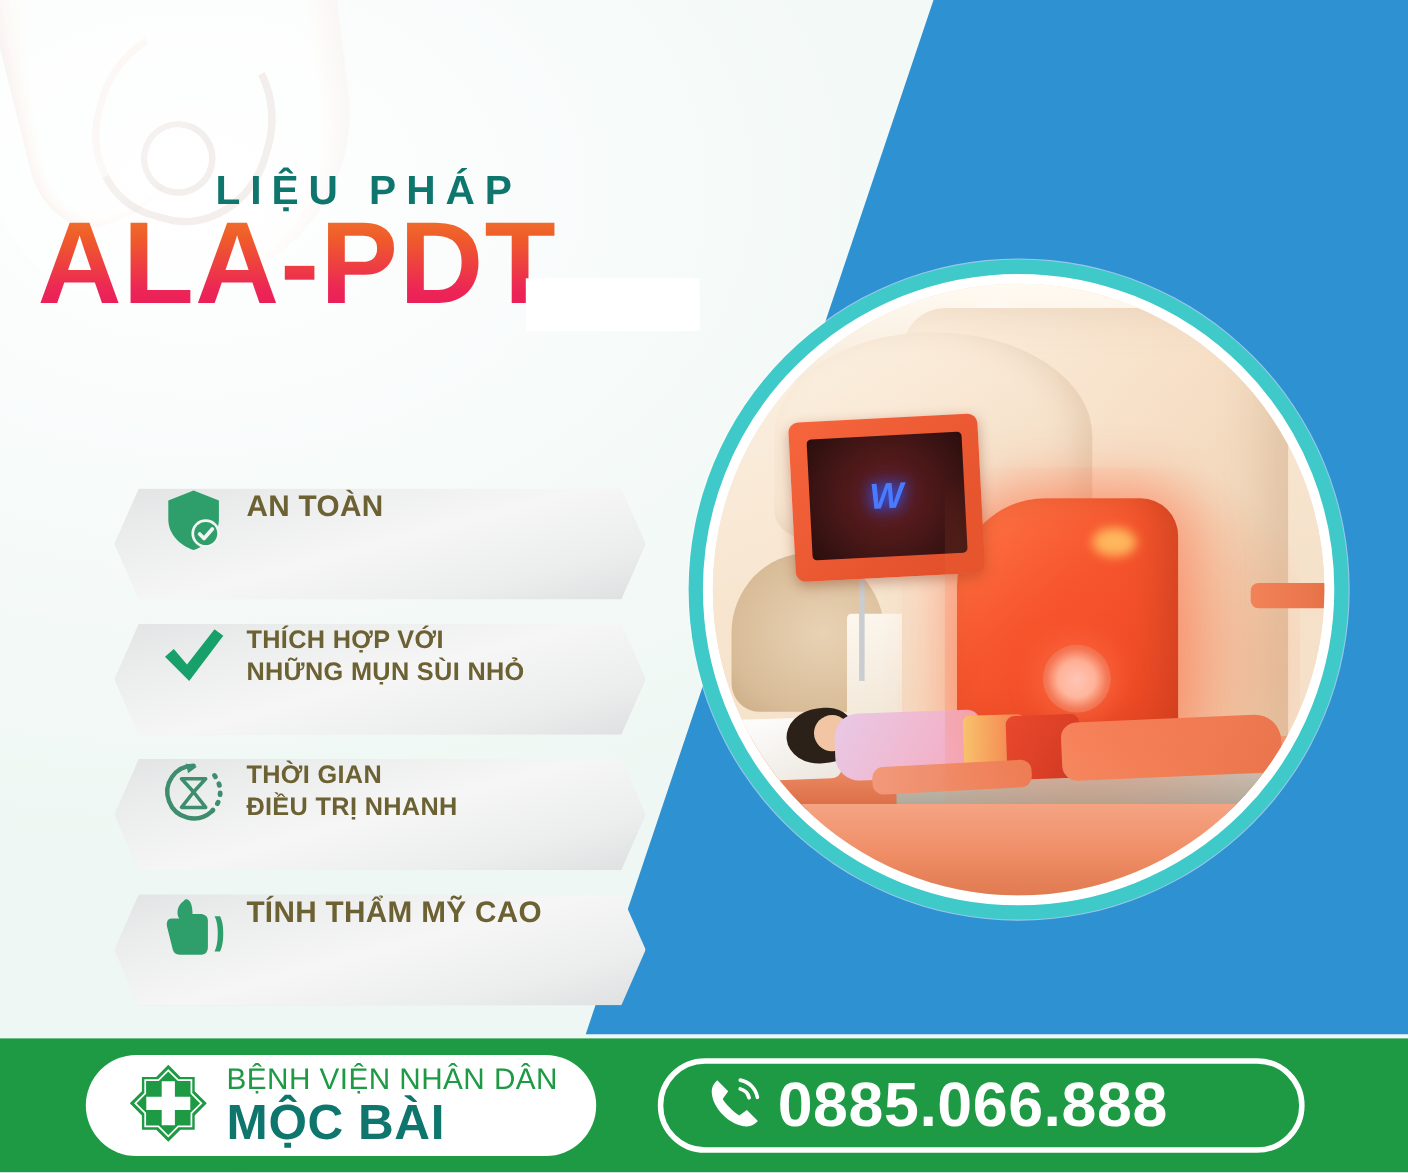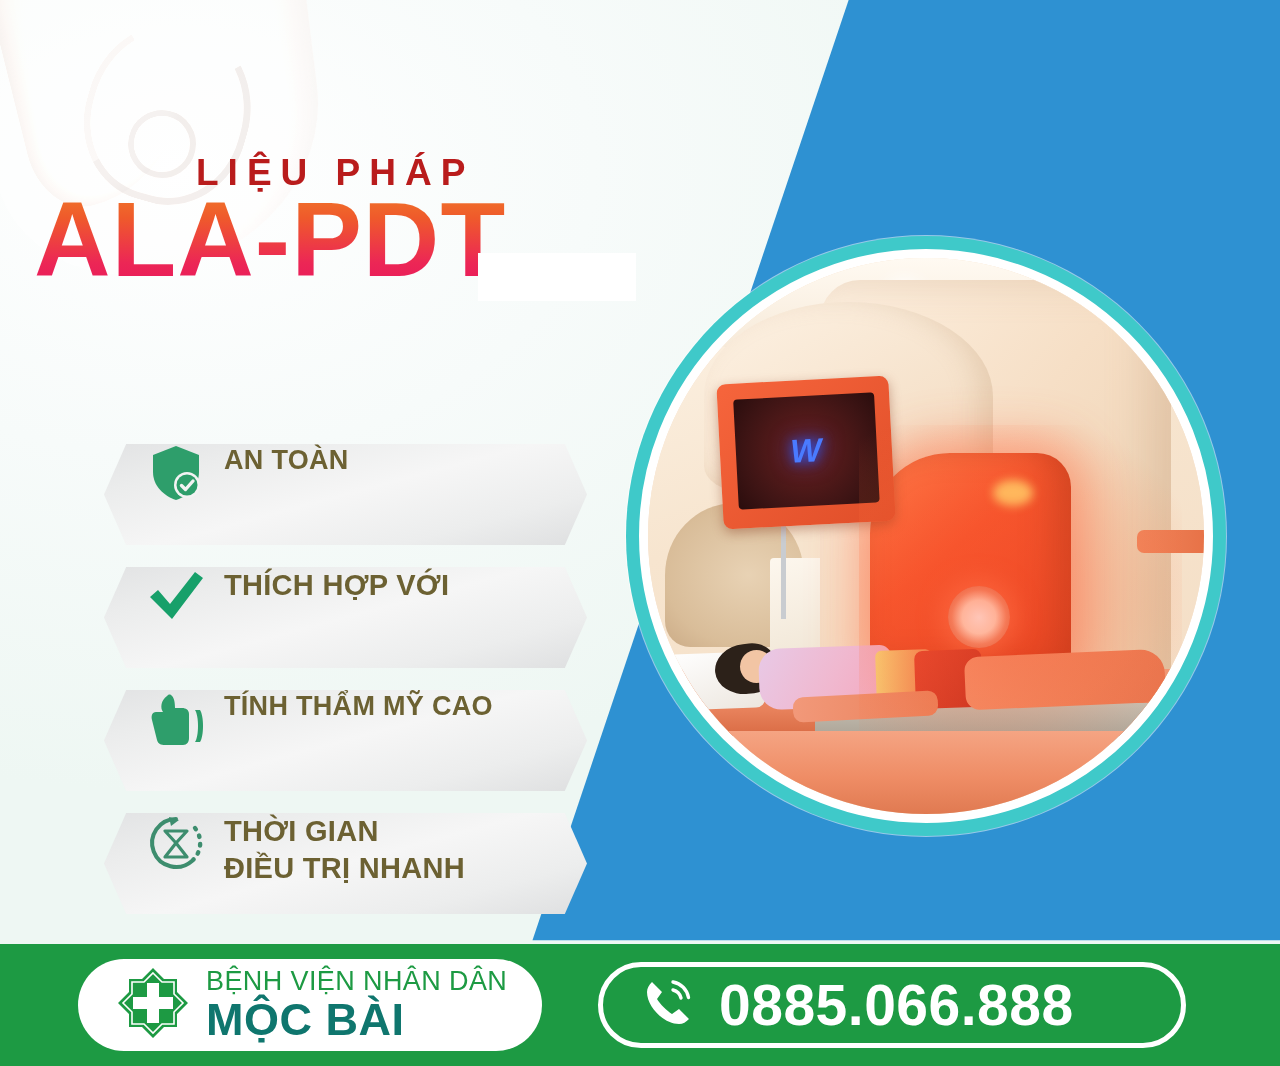--- a/index.html
+++ b/index.html
@@ -94,21 +94,21 @@
   }
 
   
   .headline { position: absolute; left: 0; top: 0; width: 660px; }
   .kicker {
     position: absolute;
     left: 196px; top: 152px;
     font-size: 37px;
     font-weight: 700;
     letter-spacing: 9px;
-    color: #b91c1c;
+    color: #0f766e;
     white-space: nowrap;
   }
   .brand {
     position: absolute;
     left: 34px; top: 186px;
     font-size: 106px;
     font-weight: 900;
     letter-spacing: 1px;
     line-height: 1;
     white-space: nowrap;
@@ -148,21 +148,21 @@
   }
   .badge-text {
     color: #6c6132;
     font-weight: 700;
     font-size: 27px;
     line-height: 1.2;
     letter-spacing: .3px;
     margin-left: 10px;
   }
   .badge-text .l2 { display: block; }
-  .badge--tall .badge-text { font-size: 29px; line-height: 1.28; }
+  .badge--tall .badge-text { font-size: 23px; line-height: 1.28; }
 
   
   .photo-ring {
     position: absolute;
     left: 626px; top: 236px;
     width: 600px; height: 600px;
     border-radius: 50%;
     background: #3fc9c9;
     box-shadow: 0 0 0 1px rgba(255,255,255,.5);
   }
@@ -387,21 +387,21 @@
     margin-top: 2px;
   }
   .phone-pill {
     margin-left: 56px;
     height: 86px;
     width: 588px;
     border: 5px solid #ffffff;
     border-radius: 44px;
     display: flex;
     align-items: center;
-    gap: 22px;
+    gap: 10px;
     padding-left: 36px;
     box-sizing: border-box;
   }
   .phone-number {
     color: #ffffff;
     font-size: 57px;
     font-weight: 700;
     letter-spacing: .5px;
   }
 </style>
@@ -445,48 +445,49 @@
     </div>
 
     <div class="badge badge--tall">
       <div class="badge-icon">
         <svg width="62" height="58" viewBox="0 0 62 58">
           <path d="M5 30 L13 23 L25 37 L50 5 L58 11 L27 52 Z" fill="#17a06a"></path>
         </svg>
       </div>
       <div class="badge-text">
         <span class="l2">THÍCH HỢP VỚI</span>
-      </div>
-    </div>
-
-    <div class="badge">
-      <div class="badge-icon">
-        <svg width="58" height="58" viewBox="0 0 58 58">
-          <path d="M20 6 C14 10 13 18 16 22 L9 22 C5 22 4 26 5 30 L10 50 C11 54 14 55 18 55 L36 55 C40 55 42 52 42 48 L42 24 C42 20 39 18 35 18 L28 18 C28 12 27 7 24 5 C22.5 4 21 4.6 20 6 Z" fill="#2e9e6b"></path>
-          <path d="M48 20 C52 26 52 46 48 52 L53 52 C57 46 57 26 53 20 Z" fill="#2e9e6b"></path>
-        </svg>
-      </div>
-      <div class="badge-text">
-        <span>TÍNH THẨM MỸ CAO</span>
+        <span class="l2">NHỮNG MỤN SÙI NHỎ</span>
       </div>
     </div>
 
     <div class="badge badge--tall">
       <div class="badge-icon">
         <svg width="62" height="60" viewBox="0 0 62 60">
           <path d="M31 6 A24 24 0 1 0 47 48" fill="none" stroke="#3d8d6e" stroke-width="4" stroke-linecap="round"></path>
           <path d="M24 4 L34 7 L26 13 Z" fill="#3d8d6e"></path>
           <path d="M50 15 A24 24 0 0 1 48 47" fill="none" stroke="#3d8d6e" stroke-width="4.4" stroke-linecap="round" stroke-dasharray="1.5 7"></path>
           <path d="M20 18 H42 L31 30 Z" fill="none" stroke="#3d8d6e" stroke-width="3.2" stroke-linejoin="round"></path>
           <path d="M20 44 H42 L31 30 Z" fill="none" stroke="#3d8d6e" stroke-width="3.2" stroke-linejoin="round"></path>
         </svg>
       </div>
       <div class="badge-text">
         <span class="l2">THỜI GIAN</span>
         <span class="l2">ĐIỀU TRỊ NHANH</span>
+      </div>
+    </div>
+
+    <div class="badge">
+      <div class="badge-icon">
+        <svg width="58" height="58" viewBox="0 0 58 58">
+          <path d="M20 6 C14 10 13 18 16 22 L9 22 C5 22 4 26 5 30 L10 50 C11 54 14 55 18 55 L36 55 C40 55 42 52 42 48 L42 24 C42 20 39 18 35 18 L28 18 C28 12 27 7 24 5 C22.5 4 21 4.6 20 6 Z" fill="#2e9e6b"></path>
+          <path d="M48 20 C52 26 52 46 48 52 L53 52 C57 46 57 26 53 20 Z" fill="#2e9e6b"></path>
+        </svg>
+      </div>
+      <div class="badge-text">
+        <span>TÍNH THẨM MỸ CAO</span>
       </div>
     </div>
 
   </div>
 
   <div class="photo-ring">
     <div class="photo-inner">
       <div class="scene">
         <div class="wall"></div>
         <div class="ceiling"></div>

